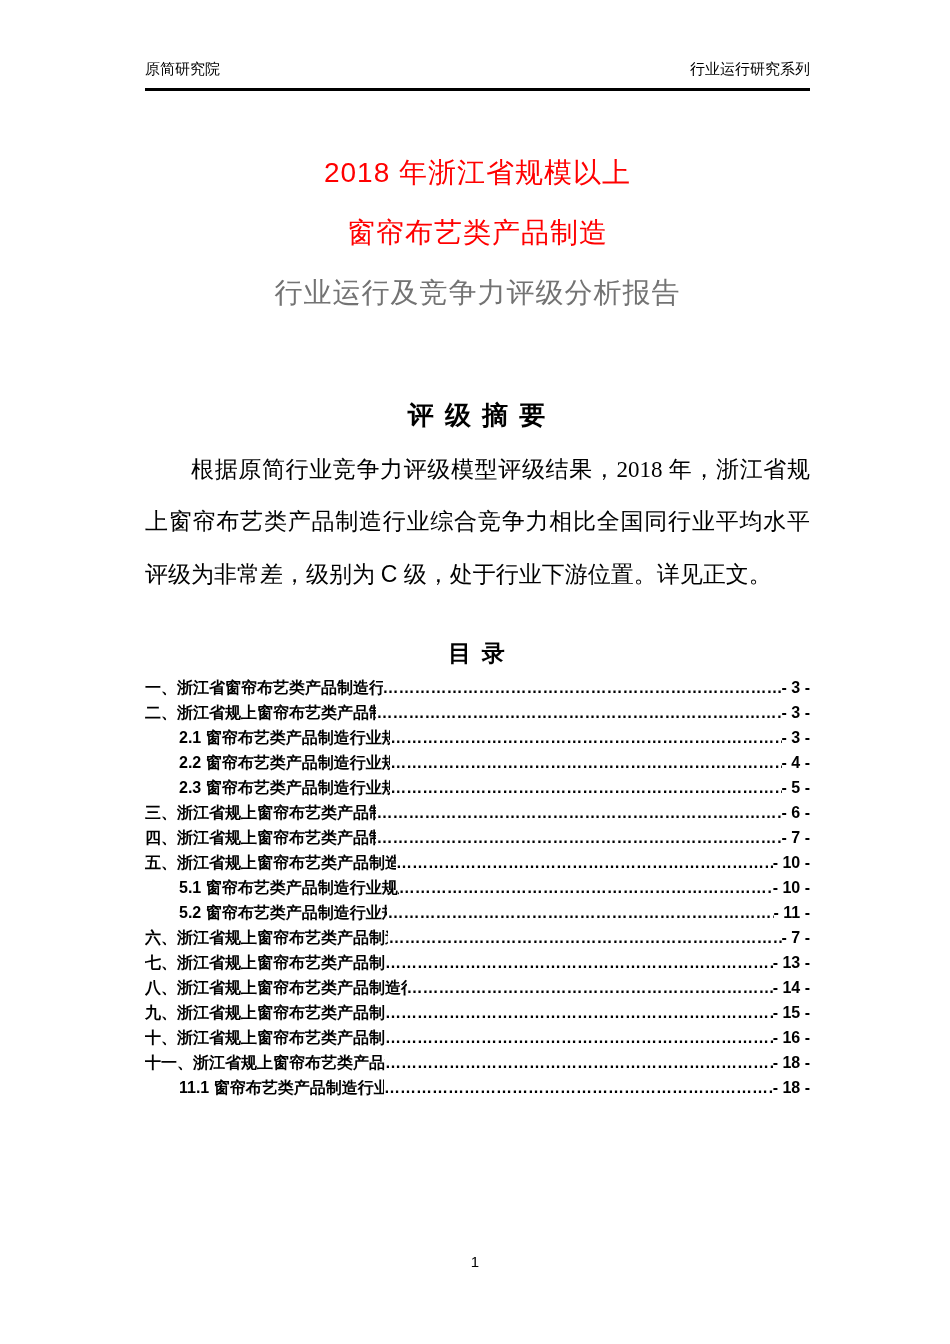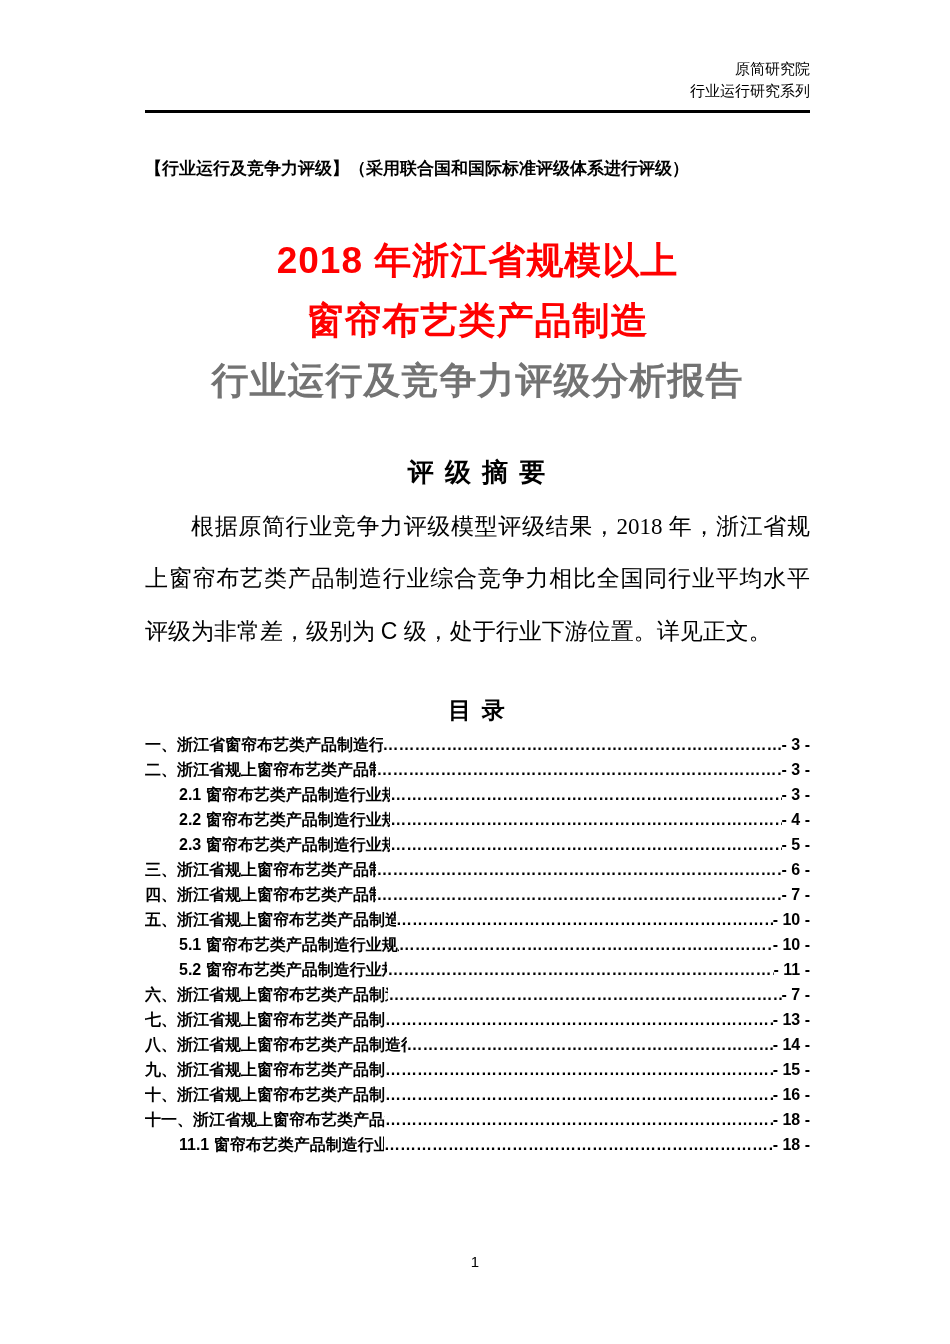--- a/index.html
+++ b/index.html
@@ -19,44 +19,43 @@
   
   .doc-header {
     display: flex;
     justify-content: space-between;
     align-items: flex-end;
     font-family: "Liberation Sans", "DejaVu Sans", sans-serif;
     font-size: 15px;
     line-height: 22px;
     padding-bottom: 8px;
     border-bottom: 3px solid #000;
-    flex-direction: column;
   }
   
   .subtitle {
     margin-top: 46px;
     font-family: "Liberation Sans", "DejaVu Sans", sans-serif;
     font-weight: bold;
     font-size: 17px;
     line-height: 20px;
     color: #000;
   }
   
   .main-title {
     margin-top: 52px;
     text-align: center;
     font-family: "Liberation Sans", "DejaVu Sans", sans-serif;
-    font-weight: bold;
-    font-size: 37px;
+    font-weight: normal;
+    font-size: 28px;
     line-height: 60px;
     letter-spacing: 1px;
   }
   
   .summary-heading {
-    margin-top: 44px;
+    margin-top: 75px;
     text-align: center;
     font-family: "Liberation Sans", "DejaVu Sans", sans-serif;
     font-weight: bold;
     font-size: 26px;
     line-height: 34px;
     letter-spacing: 2px;
   }
   .summary-paragraph {
     margin-top: 12px;
     font-size: 23px;
@@ -113,21 +112,20 @@
 </head>
 <body>
 
 <div class="page">
 
   <div class="doc-header">
     <span>原简研究院</span>
     <span>行业运行研究系列</span>
   </div>
 
-  <div class="subtitle">【行业运行及竞争力评级】（采用联合国和国际标准评级体系进行评级）</div>
 
   <div class="main-title">
     <div style="color: rgb(255, 0, 0);">2018 年浙江省规模以上</div>
     <div style="color: rgb(255, 0, 0);">窗帘布艺类产品制造</div>
     <div style="color: #737373;">行业运行及竞争力评级分析报告</div>
   </div>
 
   <div class="summary-heading">评 级 摘 要</div>
 
   <p class="summary-paragraph"><span>根据原简行业竞争力评级模型评级结果，2018 年，浙江省规上窗帘布艺类产品制造行业综合竞争力相比全国同行业平均水平评级为</span><span class="em">非常差</span><span>，级别为 </span><span class="em">C 级</span><span>，处于行业</span><span class="em">下游</span><span>位置。详见正文。</span></p>

